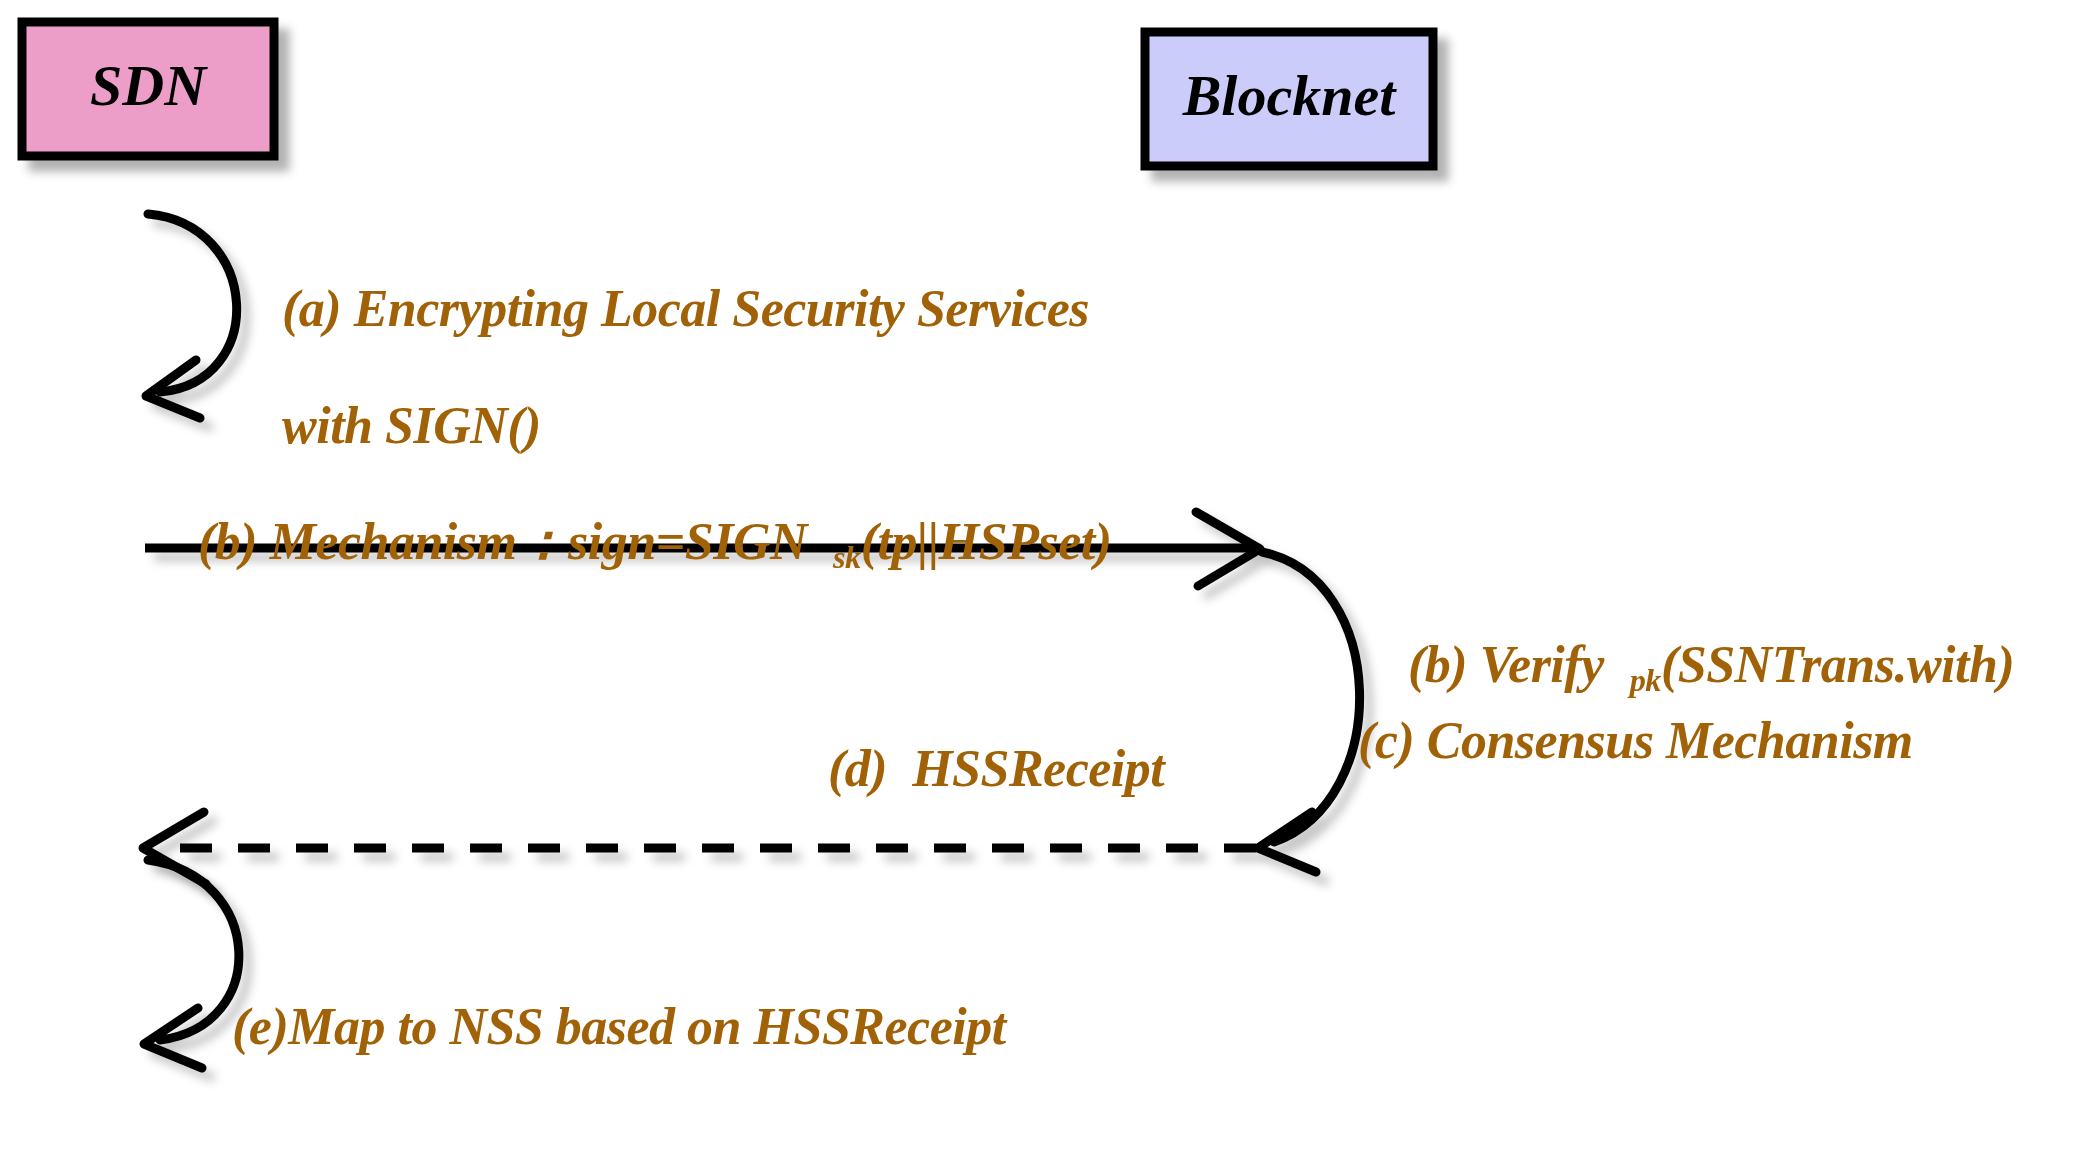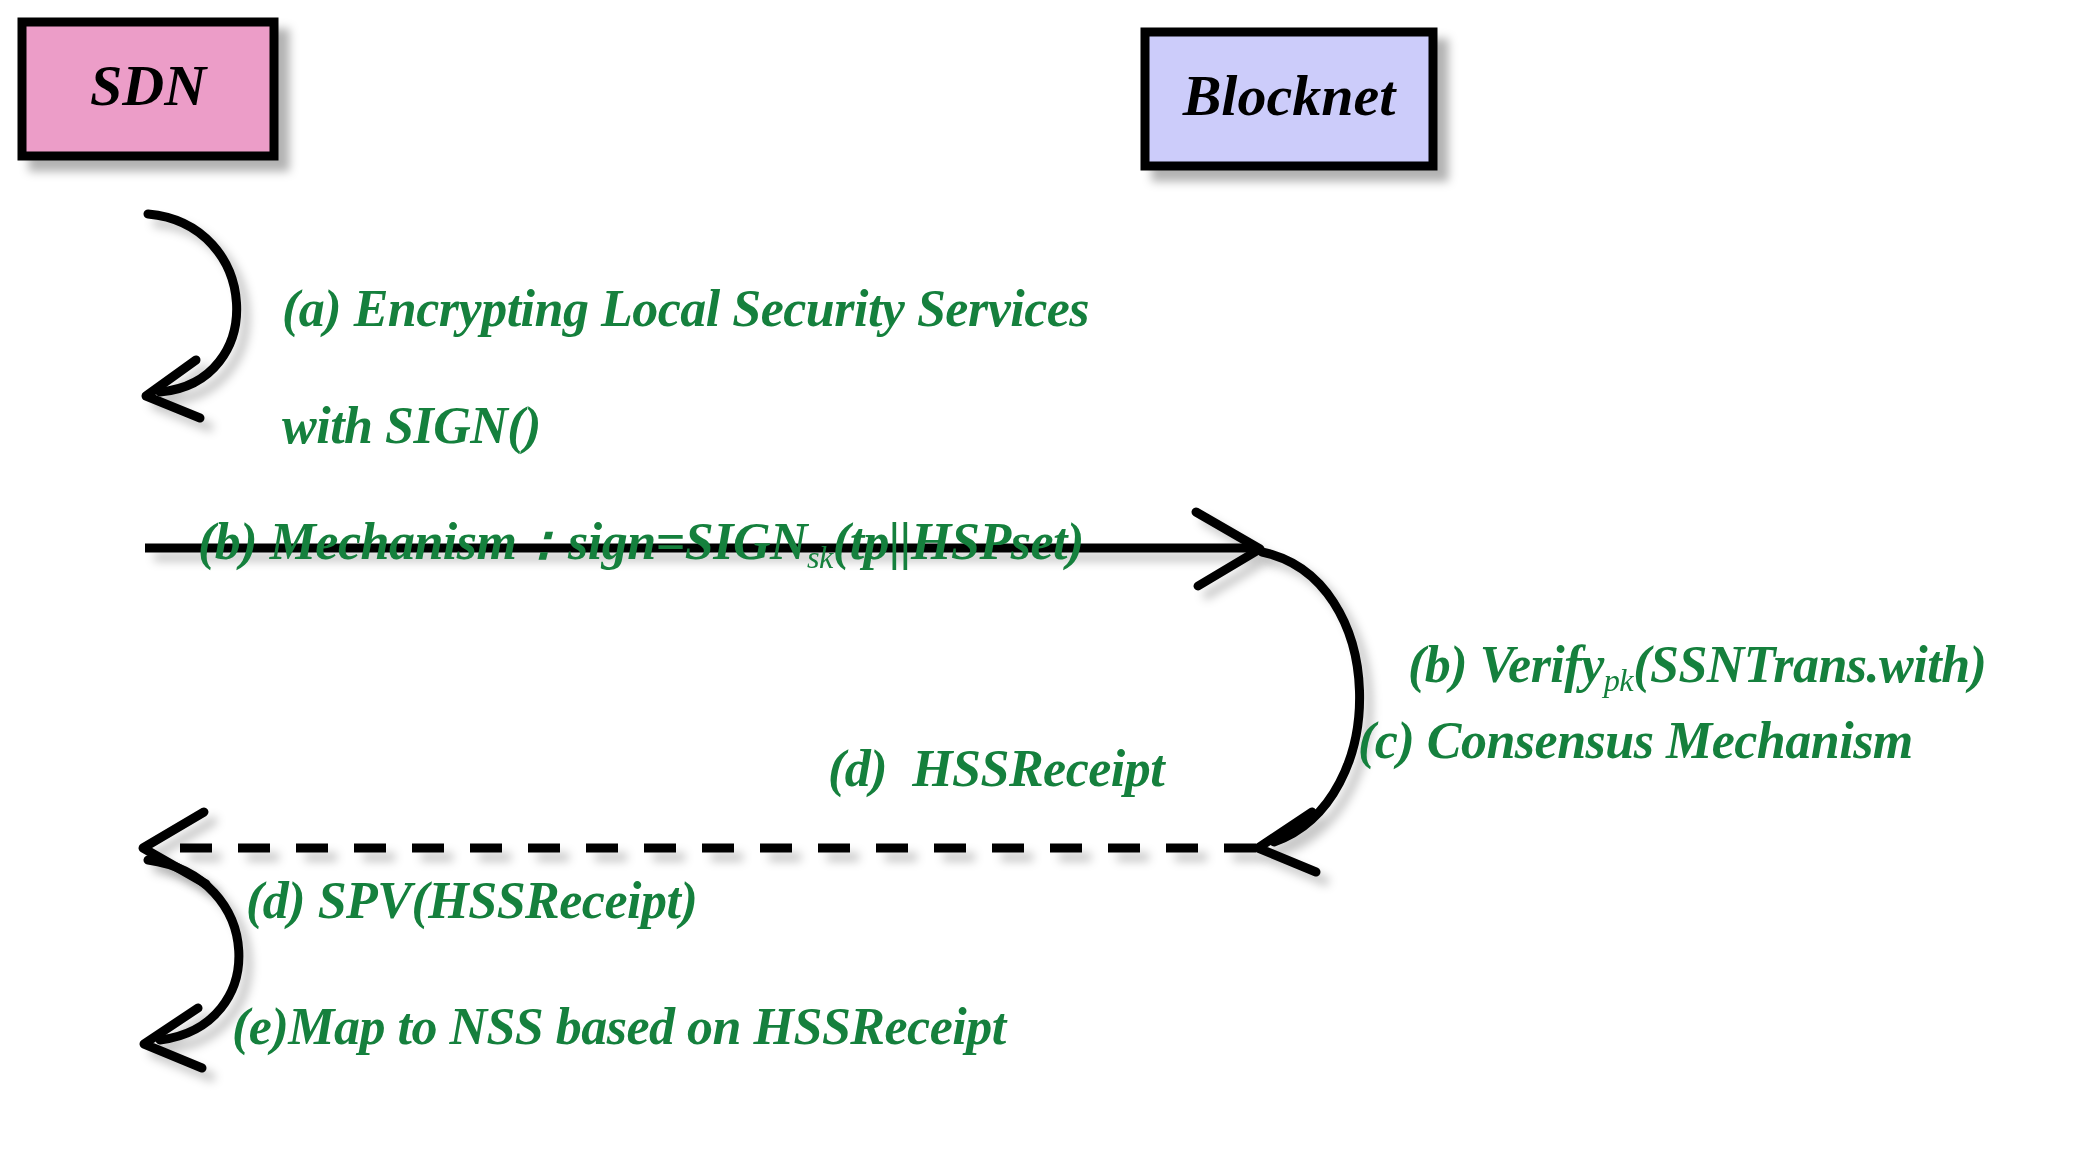--- a/index.html
+++ b/index.html
@@ -31,29 +31,30 @@
     dominant-baseline: middle;
     text-anchor: middle;
   }
   .msg-label {
     position: absolute;
     font-family: "Liberation Serif", "DejaVu Serif", serif;
     font-weight: bold;
     font-style: italic;
     font-size: 52px;
     line-height: 1.12;
-    color: #15803d;
+    color: #a16207;
     white-space: pre-wrap;
     letter-spacing: -0.5px;
   }
   .msg-label sub {
     font-size: 0.62em;
     font-style: italic;
-    font-weight: normal;
+    font-weight: bold;
     vertical-align: -0.28em;
+    margin-left: 26px;
   }
 </style>
 </head>
 <body>
 
 <div id="canvas">
 
   <svg class="diagram" viewBox="0 0 2092 1176" xmlns="http://www.w3.org/2000/svg">
 
     <defs>
@@ -119,17 +120,16 @@
   </div>
 
   <div class="msg-label" style="left:1358px; top:578px; width:740px;">
     <span>(b) Verify</span><sub>pk</sub><span>(SSNTrans.with)</span>
   </div>
 
   <div class="msg-label" style="left:1358px; top:712px; width:740px;">(c) Consensus Mechanism</div>
 
   <div class="msg-label" style="left:828px; top:740px; width:420px;">(d)  HSSReceipt</div>
 
-  <div class="msg-label" style="left:246px; top:872px; width:620px;">(d) SPV(HSSReceipt)</div>
 
   <div class="msg-label" style="left:232px; top:998px; width:1000px;">(e)Map to NSS based on HSSReceipt</div>
 
 </div>
 
 </body></html>

